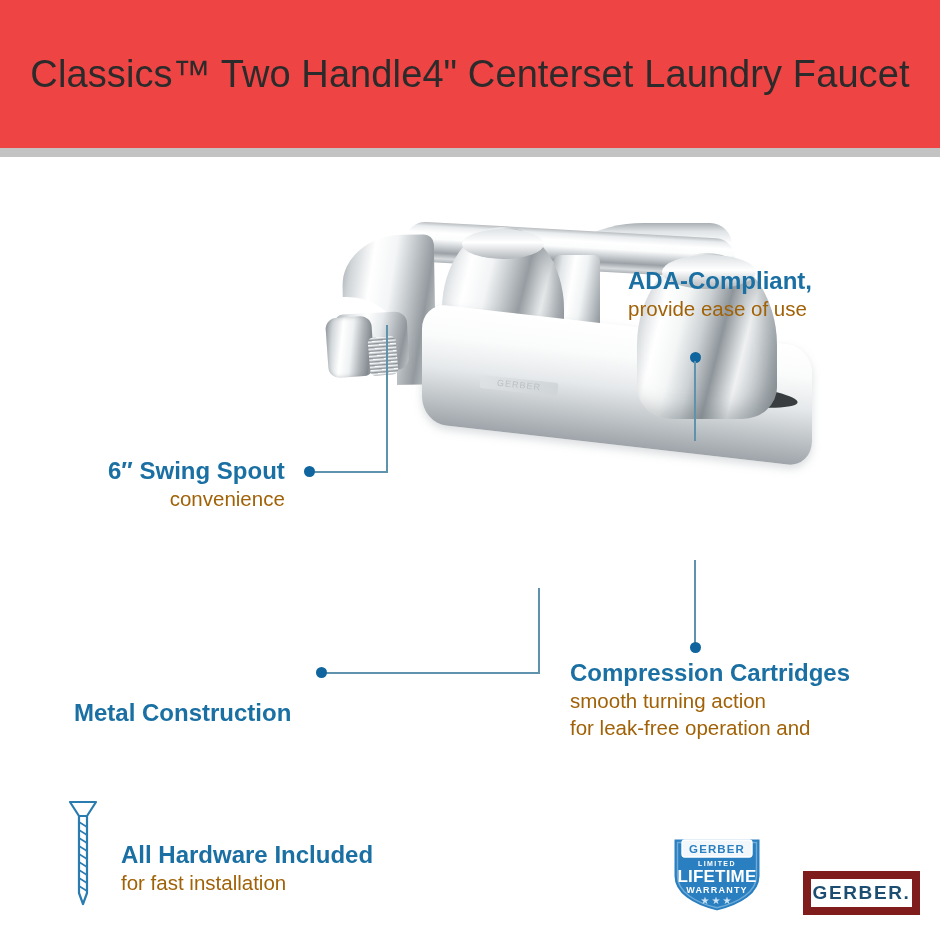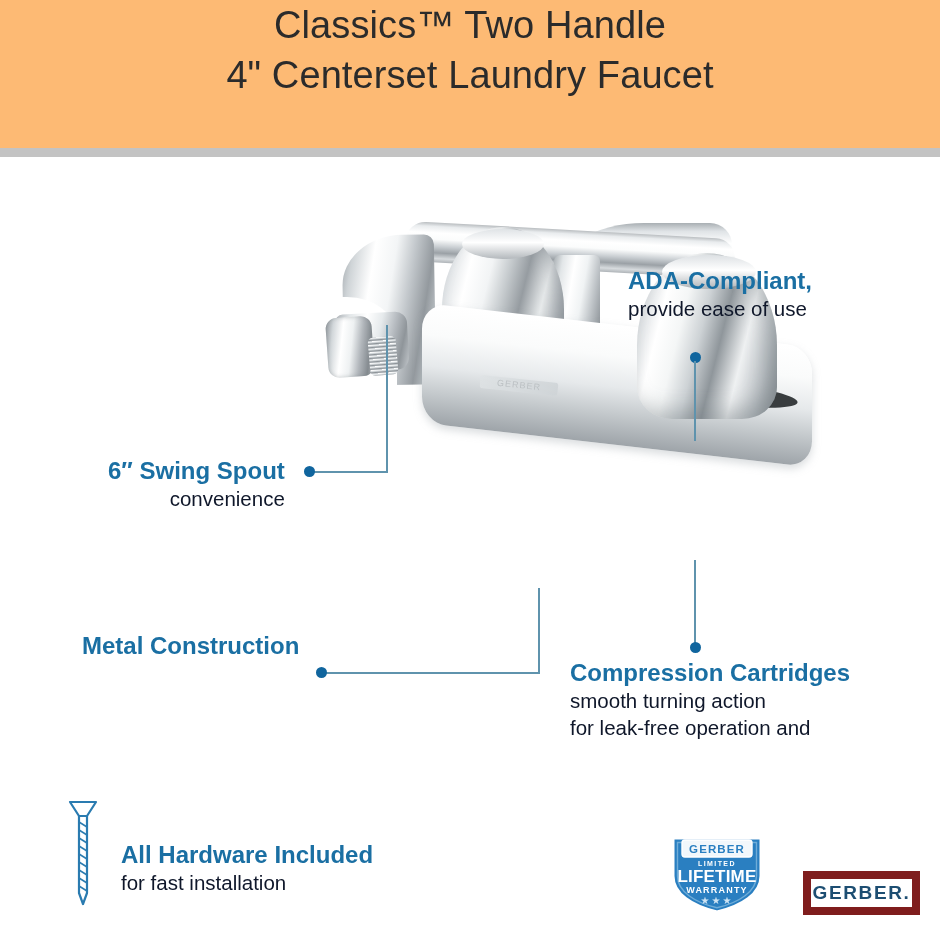--- a/index.html
+++ b/index.html
@@ -7,23 +7,23 @@
     width: 940px; height: 940px;
     background: #ffffff;
     font-family: "Liberation Sans", "DejaVu Sans", sans-serif;
     overflow: hidden;
   }
   #page { position: relative; width: 940px; height: 940px; background:#fff; }
 
   
   .header {
     position: absolute; left:0; top:0; width:940px; height:148px;
-    background:#fdba74;
-    display:flex; flex-direction:column;
-    align-items:center; justify-content:flex-start;
+    background:#ef4444;
+    display:flex; flex-direction:row;
+    align-items:center; justify-content:center;
   }
   .title-line {
     font-size: 38px;
     font-weight: 300;
     color:#2b2b2b;
     letter-spacing: 0.1px;
     line-height: 1.32;
     white-space: nowrap;
     text-align:center;
   }
@@ -37,21 +37,21 @@
   .callout .heading {
     font-size: 24px;
     font-weight: 700;
     color:#1a6fa3;
     line-height: 1.26;
     white-space: nowrap;
   }
   .callout .sub {
     font-size: 20.5px;
     font-weight: 300;
-    color:#0f172a;
+    color:#a16207;
     line-height: 1.30;
     white-space: nowrap;
   }
 
   
   .conn { position:absolute; }
   .conn .seg-h { position:absolute; height:2px; background:#5f93ad; }
   .conn .seg-v { position:absolute; width:2px; background:#5f93ad; }
   .conn .dot {
     position:absolute; width:11px; height:11px; border-radius:50%;
@@ -284,21 +284,21 @@
   <div class="callout" style="left:628px; top:266px;">
     <div class="heading">ADA-Compliant,</div>
     <div class="sub">provide ease of use</div>
   </div>
 
   <div class="callout" style="left:108px; top:456px;text-align:right;">
     <div class="heading">6″ Swing Spout</div>
     <div class="sub">convenience</div>
   </div>
 
-  <div class="callout" style="left:74px; top:631px;margin-left:8px;">
+  <div class="callout" style="left:74px; top:698px;">
     <div class="heading">Metal Construction</div>
   </div>
 
   <div class="callout" style="left:570px; top:658px;">
     <div class="heading">Compression Cartridges</div>
     <div class="sub">smooth turning action</div>
     <div class="sub">for leak-free operation and</div>
   </div>
 
   <div class="screw-wrap">

